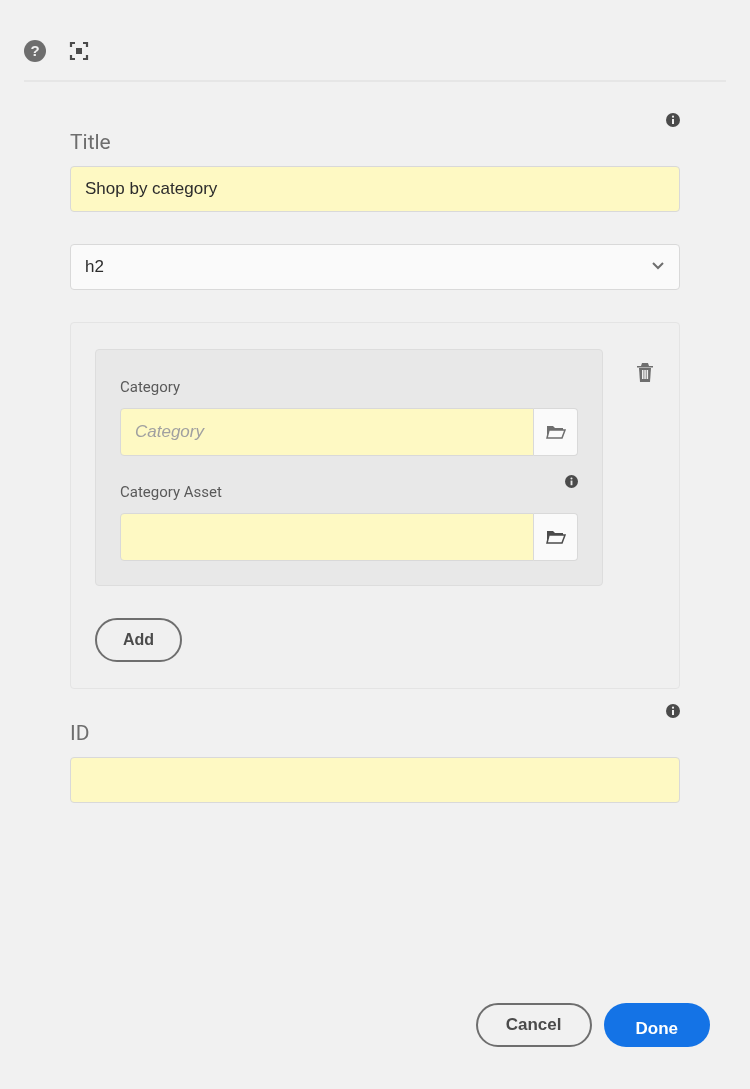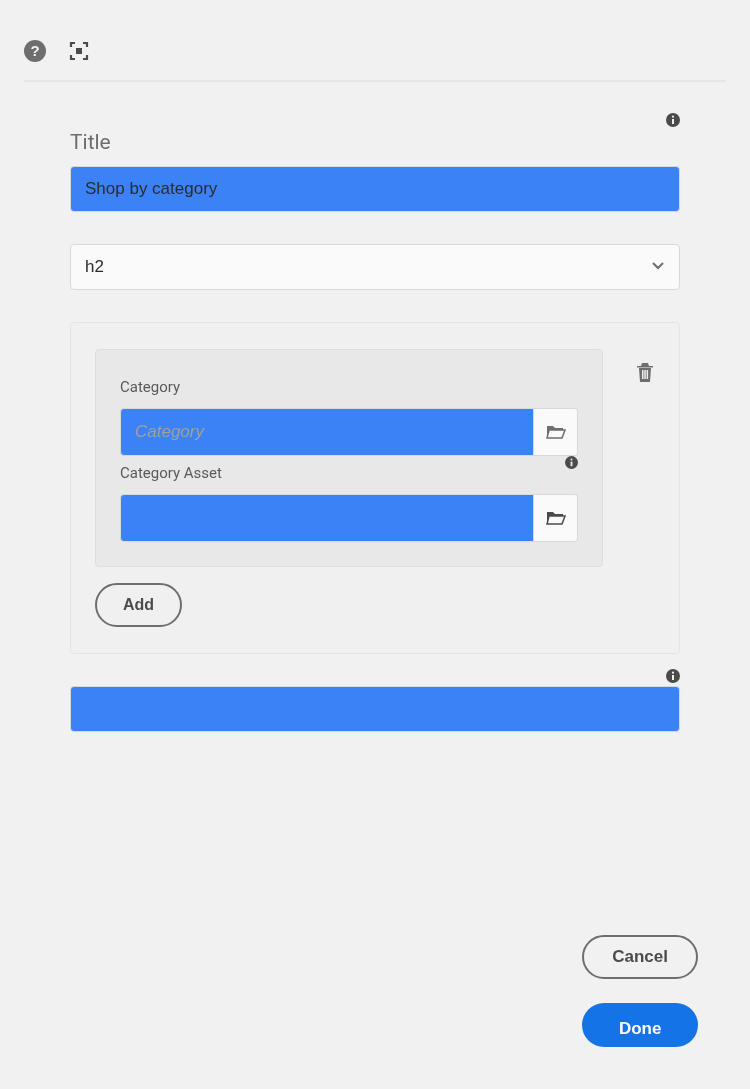--- a/index.html
+++ b/index.html
@@ -56,21 +56,21 @@
   .info-icon-tr {
     position: absolute;
     top: -18px;
     right: 0;
   }
   .text-input {
     width: 100%;
     height: 46px;
     border: 1px solid #d9d9d9;
     border-radius: 4px;
-    background: #3b82f6;
+    background: #fef9c3;
     padding: 0 14px;
     font-size: 17px;
     color: #2c2c2c;
     outline: none;
   }
   .text-input::placeholder {
     color: #a0a0a0;
     font-style: italic;
   }
   .select-wrap {
@@ -110,21 +110,21 @@
     gap: 32px;
   }
   .card-inner {
     flex: 1;
     background: #e8e8e8;
     border: 1px solid #dddddd;
     border-radius: 4px;
     padding: 28px 24px 24px 24px;
   }
   .sub-field {
-    margin-bottom: 8px;
+    margin-bottom: 27px;
     position: relative;
   }
   .sub-field:last-child { margin-bottom: 0; }
   .sub-label {
     font-size: 15px;
     color: #5a5a5a;
     margin-bottom: 12px;
     display: block;
   }
   .input-group {
@@ -151,38 +151,37 @@
   .info-icon-subtr {
     position: absolute;
     top: -10px;
     right: 0;
   }
   .trash-btn {
     margin-top: 12px;
     cursor: pointer;
   }
   .add-btn {
-    margin-top: 16px;
+    margin-top: 32px;
     height: 44px;
     padding: 0 26px;
     border: 2px solid #6e6e6e;
     border-radius: 22px;
     background: transparent;
     font-size: 16px;
     font-weight: 700;
     color: #4b4b4b;
     cursor: pointer;
   }
   .footer {
     position: absolute;
     bottom: 42px;
-    right: 52px;
-    display: flex;
-    gap: 24px;
-    flex-direction: column;
+    right: 40px;
+    display: flex;
+    gap: 12px;
   }
   .btn-secondary {
     height: 44px;
     padding: 0 28px;
     border: 2px solid #6e6e6e;
     border-radius: 22px;
     background: transparent;
     font-size: 17px;
     font-weight: 700;
     color: #4b4b4b;
@@ -307,20 +306,21 @@
     </div>
 
     <div class="field-row">
       <span class="info-icon-tr">
         <svg width="14" height="14" viewBox="0 0 14 14">
             <circle cx="7" cy="7" r="7" fill="#4b4b4b"></circle>
             <rect x="6" y="6" width="2" height="5" fill="#f1f1f1"></rect>
             <circle cx="7" cy="3.7" r="1.1" fill="#f1f1f1"></circle>
           </svg>
       </span>
+      <label class="field-label">ID</label>
       <input class="text-input" value="" style="">
     </div>
 
   </div>
 
   <div class="footer">
     <button class="btn-secondary">Cancel</button>
     <button class="btn-primary">Done</button>
   </div>
 

